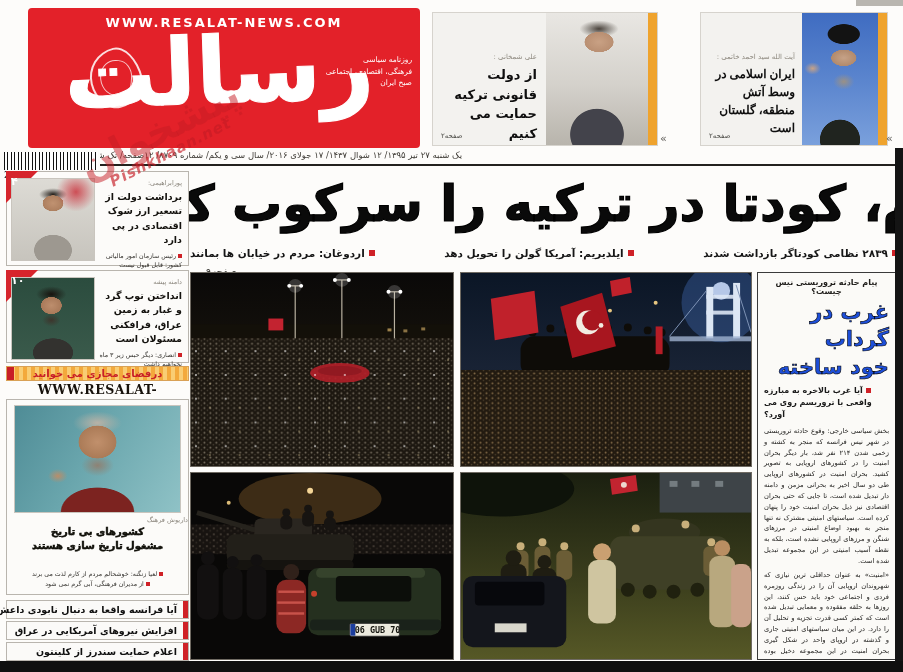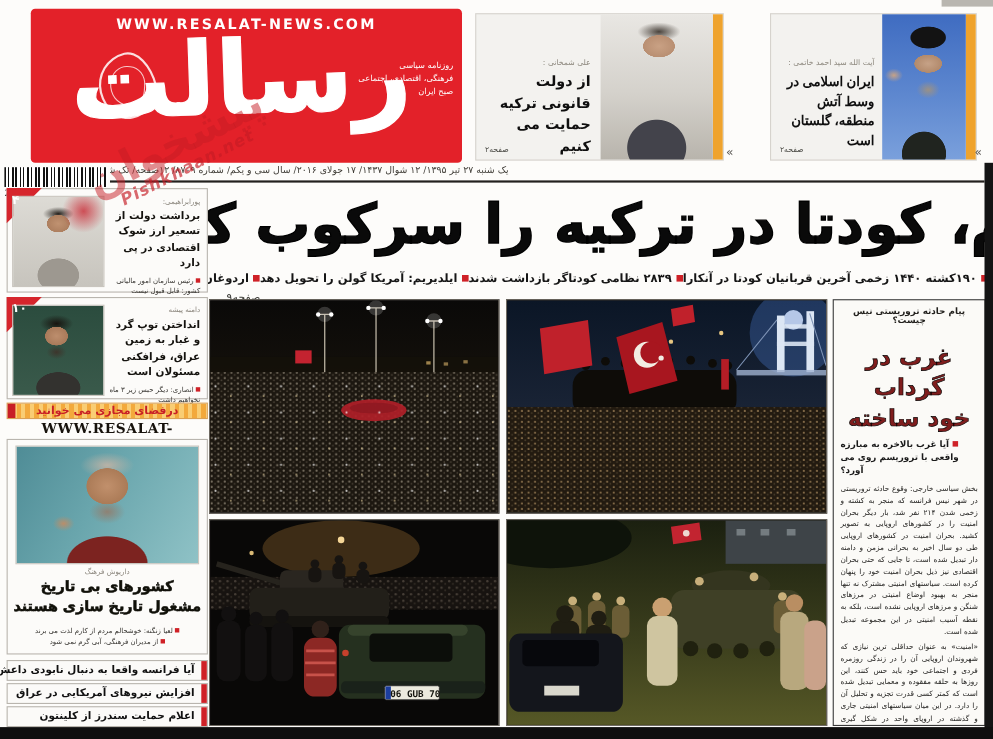--- a/index.html
+++ b/index.html
@@ -66,21 +66,21 @@
   .photo { position:absolute; border:1px solid #6f6a62; background:#111; overflow:hidden; }
   .photo svg { display:block; width:100%; height:100%; }
   .photo-1 { left:190px; top:272px; width:264px; height:195px; }
   .photo-2 { left:460px; top:272px; width:292px; height:195px; }
   .photo-3 { left:190px; top:472px; width:264px; height:188px; }
   .photo-4 { left:460px; top:472px; width:292px; height:188px; }
 
   
   .rcol { position:absolute; left:757px; top:272px; width:139px; height:388px; background:#fbfaf7; border:1.5px solid #3a3a3a; padding:5px 6px; direction:rtl; overflow:hidden; }
   .rc-kicker { font-size:8px; font-weight:bold; text-align:center; color:#22201d; }
-  .rc-headline { font-size:21px; font-weight:bold; text-align:center; line-height:1.3; color:#7f1d1d; margin:16px 0 4px; -webkit-text-stroke:.6px #000; }
+  .rc-headline { font-size:21px; font-weight:bold; line-height:1.3; color:#1d4ed8; margin:3px 0 4px; -webkit-text-stroke:.6px #000; }
   .rc-lead { font-size:8px; font-weight:bold; text-align:left; color:#1a1a1a; line-height:1.5; margin-bottom:5px; }
   .rc-lead .redsq { width:5px; height:5px; display:inline-block; margin-left:3px; }
   .rc-body p { font-size:6.7px; line-height:1.62; text-align:justify; color:#1d1c1a; margin-bottom:3px; }
 
   
   .sb-box { position:absolute; left:6px; width:183px; background:#fcfbf9; border:1px solid #b9b5ae; }
   .sb-box1 { top:171px; height:95px; }
   .sb-box2 { top:270px; height:93px; }
   .tri { position:absolute; top:-1px; left:-1px; width:0; height:0; border-top:32px solid #d6252c; border-right:32px solid transparent; }
   .tri-num { position:absolute; top:3px; left:4px; color:#fff; font-size:11px; font-weight:bold; z-index:2; }
@@ -109,22 +109,22 @@
               font-size:12.5px; font-weight:bold; letter-spacing:.5px; color:#17120c; }
 
   .sb-box3 { top:399px; height:196px; }
   .sb-photo-3 { position:absolute; left:7px; top:5px; width:167px; height:108px; border:1px solid #c9c5be;
                 background: radial-gradient(ellipse 30px 26px at 50% 34%, #c1906c 0%, #ab7b57 62%, rgba(0,0,0,0) 64%),
                 radial-gradient(ellipse 34px 16px at 50% 16%, #b9b2a6 0%, rgba(0,0,0,0) 72%),
                 radial-gradient(ellipse 24px 16px at 50% 56%, #8e8274 0%, rgba(0,0,0,0) 68%),
                 radial-gradient(ellipse 14px 10px at 26% 66%, #b98e6a 0%, rgba(0,0,0,0) 70%),
                 radial-gradient(ellipse 60px 40px at 50% 100%, #7c2320 0%, #7c2320 60%, rgba(0,0,0,0) 62%),
                 linear-gradient(120deg,#4f8c96 0%, #6aa6ad 45%, #8fc2c6 100%); }
-  .sb3-kicker { position:absolute; left:0; right:0; top:116px; text-align:center; font-size:6.5px; color:#8a857c; direction:rtl; }
-  .sb3-head { position:absolute; left:0; right:0; top:125px; text-align:center; font-size:13px; font-weight:bold; line-height:1.4; color:#101008; direction:rtl; -webkit-text-stroke:.5px #100f0a; }
+  .sb3-kicker { position:absolute; left:0; right:0; top:116px; font-size:6.5px; color:#8a857c; direction:rtl; }
+  .sb3-head { position:absolute; left:0; right:0; top:125px; text-align:center; font-size:10px; font-weight:bold; line-height:1.4; color:#101008; direction:rtl; -webkit-text-stroke:.5px #100f0a; }
   .sb3-bullets { position:absolute; left:0; right:0; top:169px; text-align:center; font-size:6.3px; color:#33312d; line-height:1.6; direction:rtl; }
 
   .sb-bar { position:absolute; left:6px; width:183px; height:19px; background:#fbfaf8; border:1px solid #b9b5ae; }
   .sb-bar-red { position:absolute; right:0; top:0; width:5px; height:100%; background:#cf2127; }
   .sb-bar-text { display:block; direction:rtl; text-align:right; padding-right:11px; font-size:9.5px; font-weight:bold; line-height:17px; color:#101010; white-space:nowrap; }
   .sb-bar-1 { top:600px; } .sb-bar-2 { top:621px; } .sb-bar-3 { top:642px; }
 
   
   .watermark { position:absolute; left:52px; top:162px; width:220px; transform:rotate(-27deg); transform-origin:left top; text-align:center; pointer-events:none; z-index:40; }
   .wm-fa { font-size:40px; font-weight:bold; color:rgba(198,28,36,.5); direction:rtl; line-height:1; }
@@ -167,24 +167,20 @@
       <div class="tb-kicker">آیت الله سید احمد خاتمی :</div>
       <div class="tb-head">ایران اسلامی در وسط آتش منطقه، گلستان است</div>
     </div>
     <div class="tb-page">صفحه۲</div>
   </div>
   <span class="guillemet" style="left:660px; top:132px;">«</span>
   <span class="guillemet" style="left:886px; top:132px;">«</span>
 
   <div class="lead-headline">مردم، کودتا در ترکیه را سرکوب کردند</div>
   <div class="subdeck">
-    <div class="deck-item">
-      <span class="redsq"></span>
-      <span>۱۹۰کشته ۱۴۴۰ زخمی آخرین قربانیان کودتا در آنکارا</span>
-    </div>
     <div class="deck-item">
       <span class="redsq"></span>
       <span>۲۸۳۹ نظامی کودتاگر بازداشت شدند</span>
     </div>
     <div class="deck-item">
       <span class="redsq"></span>
       <span>ایلدیریم: آمریکا گولن را تحویل دهد</span>
     </div>
     <div class="deck-item">
       <span class="redsq"></span>

